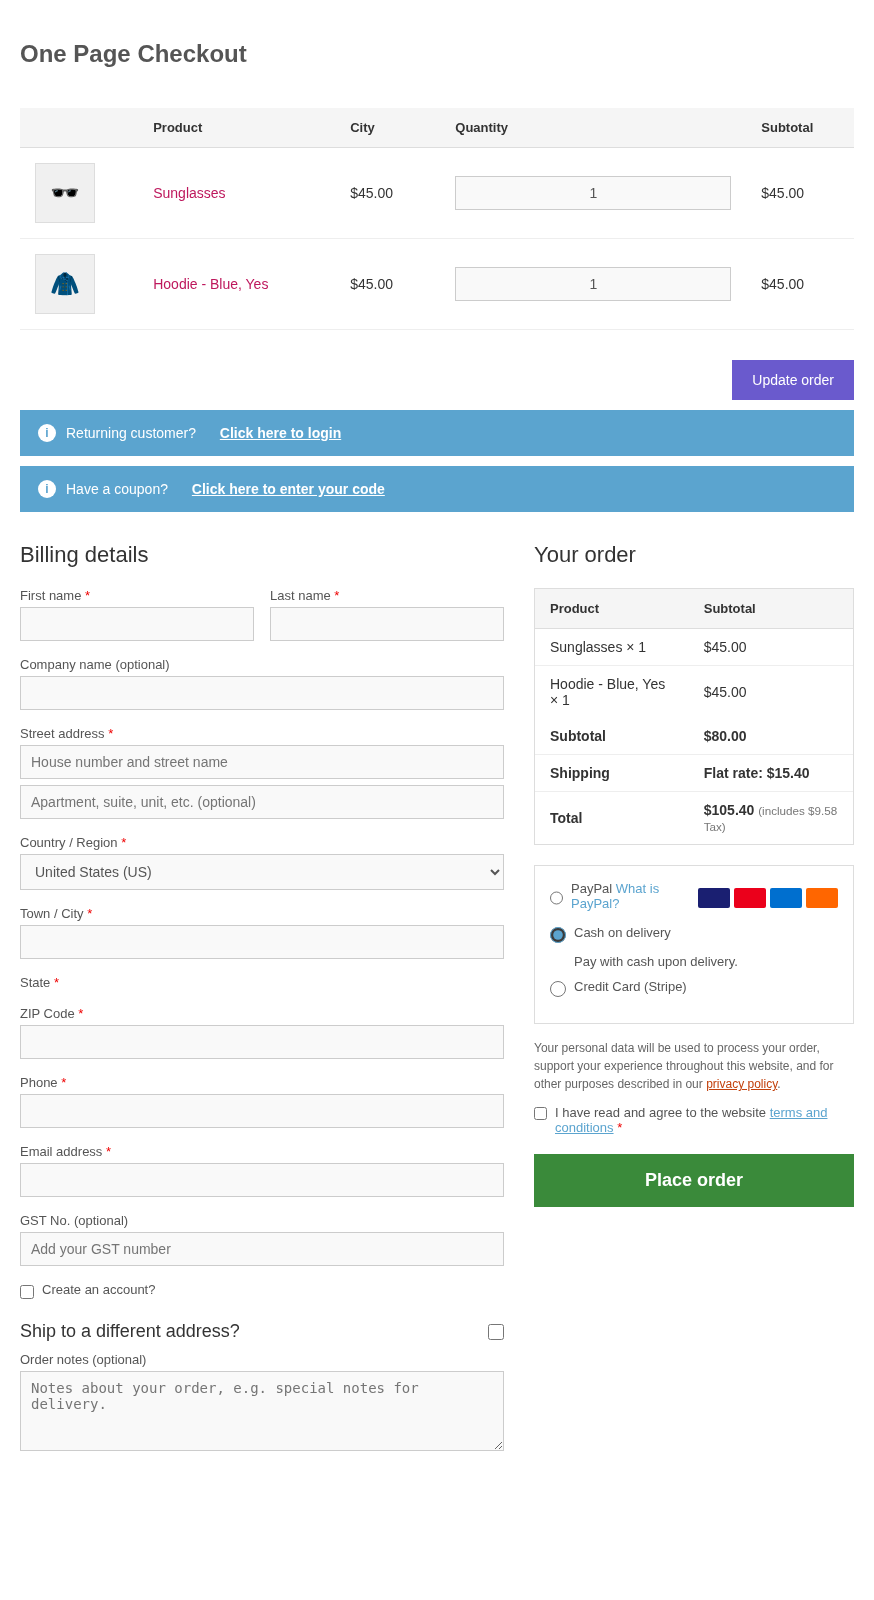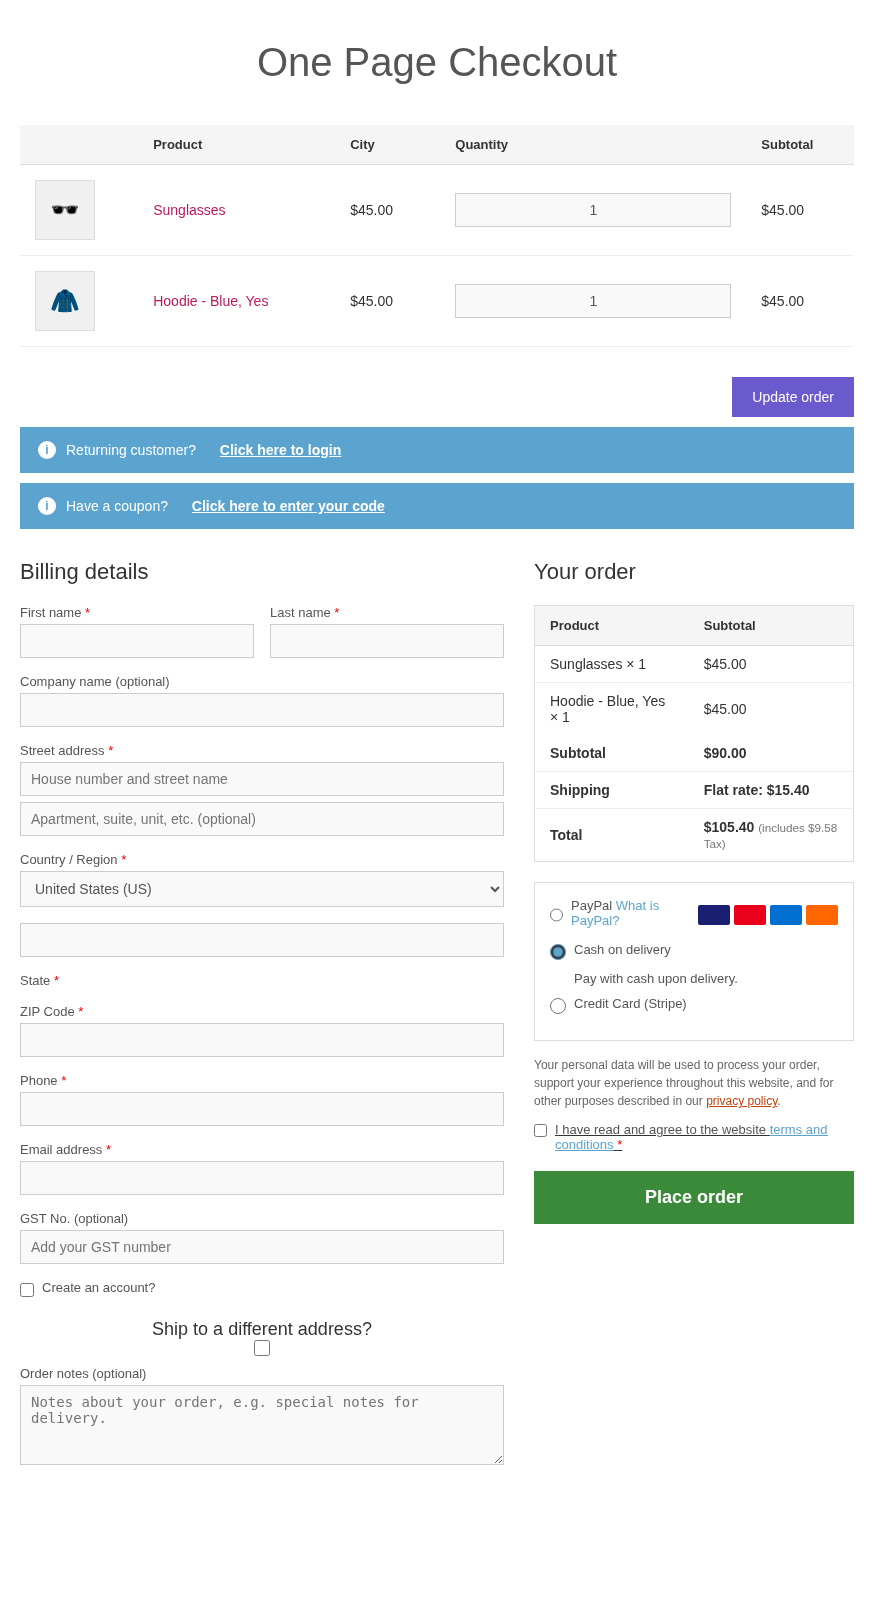--- a/index.html
+++ b/index.html
@@ -1,20 +1,20 @@
 <!DOCTYPE html>
 <html><head>
   <meta charset="utf-8">
   <style>
     * { box-sizing: border-box; margin: 0; padding: 0; }
     body { font-family: -apple-system, BlinkMacSystemFont, 'Segoe UI', sans-serif; background: #fff; color: #333; font-size: 14px; }
     
     .page-wrapper { max-width: 874px; margin: 0 auto; padding: 20px; }
     
-    h1.page-title { text-align: center; font-weight: 400; font-size: 40px; color: #555; margin: 20px 0 40px; }
+    h1.page-title { text-align: left; font-weight: 700; font-size: 24px; color: #555; margin: 20px 0 40px; }
     
     
     .cart-table { width: 100%; border-collapse: collapse; margin-bottom: 20px; }
     .cart-table th { padding: 12px 15px; text-align: left; font-weight: 600; font-size: 13px; border-bottom: 1px solid #ddd; color: #333; }
     .cart-table td { padding: 15px; vertical-align: middle; border-bottom: 1px solid #eee; }
     .cart-table thead { background: #f5f5f5; }
     .product-thumb { width: 60px; height: 60px; background: #f0f0f0; border: 1px solid #ddd; display: flex; align-items: center; justify-content: center; font-size: 24px; }
     .product-link { color: #be185d; text-decoration: none; }
     .qty-input { width: 60px; padding: 5px 8px; border: 1px solid #ccc; text-align: center; }
     .update-btn-row { text-align: right; padding: 10px 0; }
@@ -39,42 +39,42 @@
     label .required { color: #e00; }
     input[type="text"], input[type="email"], input[type="tel"], select, textarea {
       width: 100%; padding: 8px 10px; border: 1px solid #ccc; font-size: 14px; color: #555; background: #f9f9f9;
     }
     select { appearance: auto; }
     textarea { resize: vertical; height: 80px; }
     
     .checkbox-row { display: flex; align-items: center; gap: 8px; margin: 10px 0; }
     .checkbox-row input[type="checkbox"] { width: 14px; height: 14px; }
     
-    h3.ship-title { font-size: 18px; font-weight: 400; margin: 20px 0 10px; display: flex; align-items: center; justify-content: space-between; flex-direction: column; }
+    h3.ship-title { font-size: 18px; font-weight: 400; margin: 20px 0 10px; display: flex; align-items: center; justify-content: space-between; }
     
     
     .order-summary-box { border: 1px solid #ddd; padding: 0; margin-bottom: 20px; }
     .order-summary-box table { width: 100%; border-collapse: collapse; }
     .order-summary-box table th { padding: 12px 15px; font-weight: 600; font-size: 13px; background: #f5f5f5; border-bottom: 1px solid #ddd; text-align: left; }
     .order-summary-box table td { padding: 10px 15px; border-bottom: 1px solid #eee; font-size: 14px; }
     .order-summary-box table tr:last-child td { border-bottom: none; }
     .order-summary-box .bold-row td { font-weight: 700; }
     
     
     .payment-box { border: 1px solid #ddd; padding: 15px; margin-bottom: 15px; }
     .payment-option { display: flex; align-items: center; gap: 8px; margin-bottom: 10px; font-size: 14px; }
     .payment-option input[type="radio"] { width: 16px; height: 16px; accent-color: #5ba4cf; }
     .payment-desc { font-size: 13px; color: #555; margin: 5px 0 10px 24px; }
     .payment-link { color: #5ba4cf; text-decoration: none; }
     .paypal-icons { display: inline-flex; gap: 2px; margin-left: 8px; }
     
     .privacy-text { font-size: 12px; color: #666; margin-bottom: 12px; line-height: 1.5; }
     .privacy-text a { color: #c2410c; }
     
-    .terms-row { display: flex; align-items: flex-start; gap: 8px; margin-bottom: 15px; font-size: 13px; text-decoration: underline; }
+    .terms-row { display: flex; align-items: flex-start; gap: 8px; margin-bottom: 15px; font-size: 13px; }
     .terms-row a { color: #5ba4cf; }
     
     .place-order-btn { width: 100%; background: #3a8a3a; color: #fff; border: none; padding: 16px; font-size: 18px; font-weight: 600; cursor: pointer; }
     .col-product { min-width: 150px; }
     .col-price { min-width: 80px; }
     .col-qty { min-width: 80px; }
     .col-sub { min-width: 80px; }
   </style>
 </head>
 <body>
@@ -170,20 +170,23 @@
         </label>
         <select>
           <option>United States (US)</option>
           <option>Canada</option>
           <option>United Kingdom</option>
           <option>Australia</option>
         </select>
       </div>
 
       <div class="form-group">
+        <label>
+          <span>Town / City</span> <span class="required">*</span>
+        </label>
         <input type="text" style="">
       </div>
 
       <div class="form-group">
         <label>
           <span>State</span> <span class="required">*</span>
         </label>
       </div>
 
       <div class="form-group">
@@ -245,21 +248,21 @@
                 <td>$45.00</td>
               </tr>
               <tr>
                 <td>Hoodie - Blue, Yes × 1</td>
                 <td>$45.00</td>
               </tr>
             </tbody>
           <tfoot id="summary-foot">
           <tr class="bold-row">
                 <td>Subtotal</td>
-                <td>$90.00</td>
+                <td>$80.00</td>
               </tr>
               <tr class="bold-row">
                 <td>Shipping</td>
                 <td>Flat rate: $15.40</td>
               </tr>
               <tr class="bold-row">
                 <td>Total</td>
                 <td>$105.40 <small style="font-weight:400;color:#777">(includes $9.58 Tax)</small></td>
               </tr>
             </tfoot>

